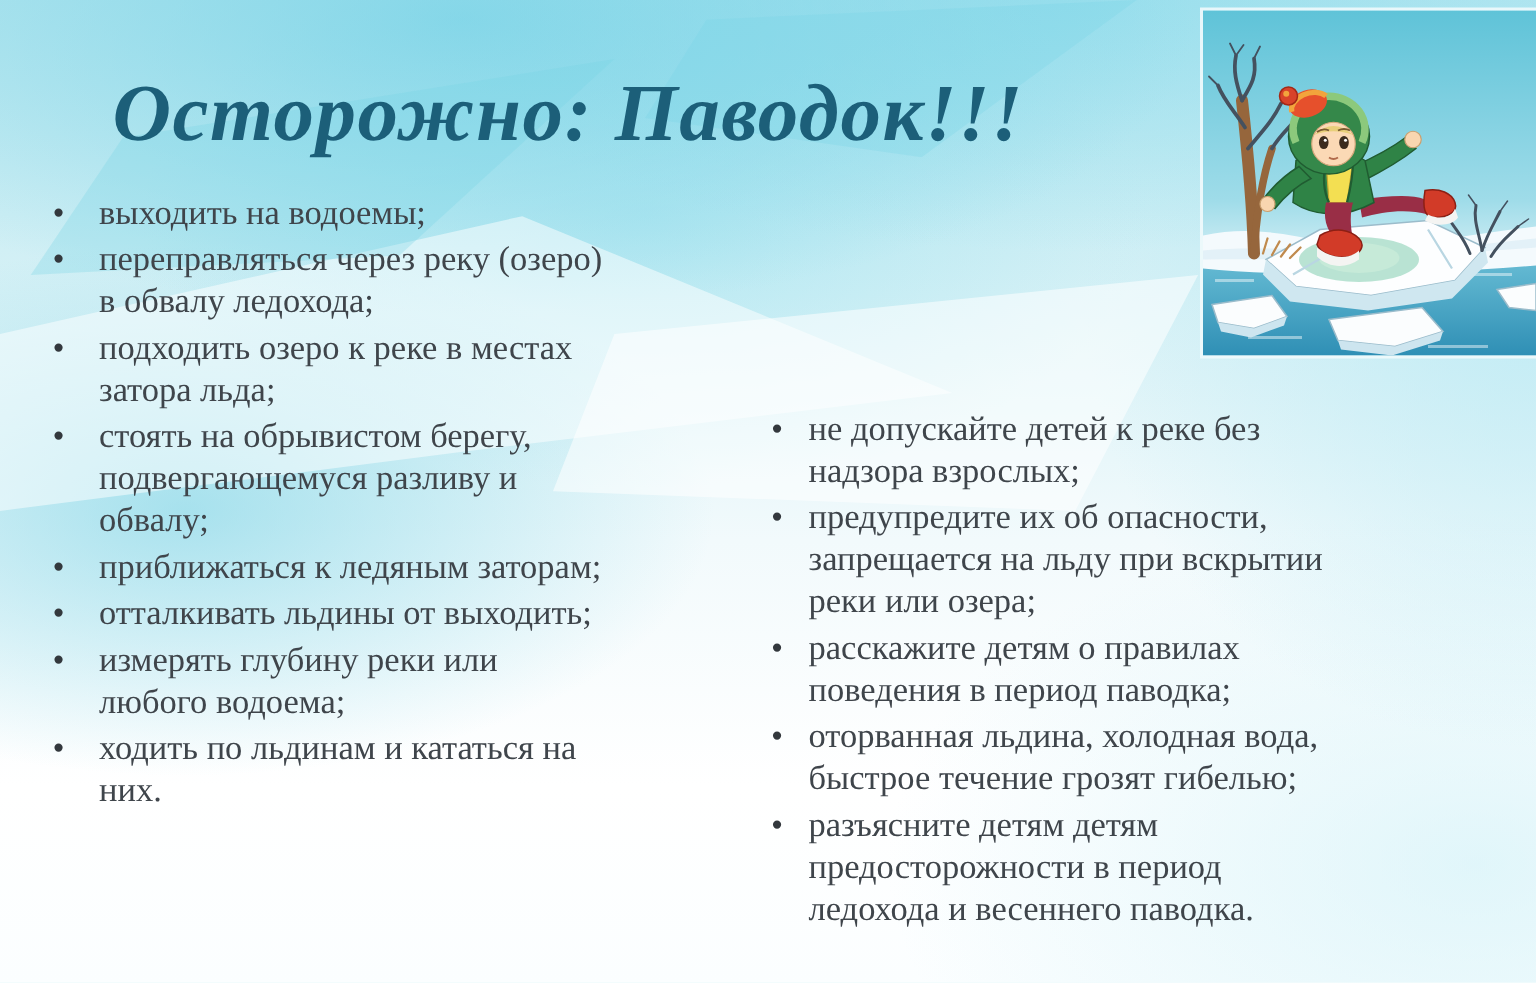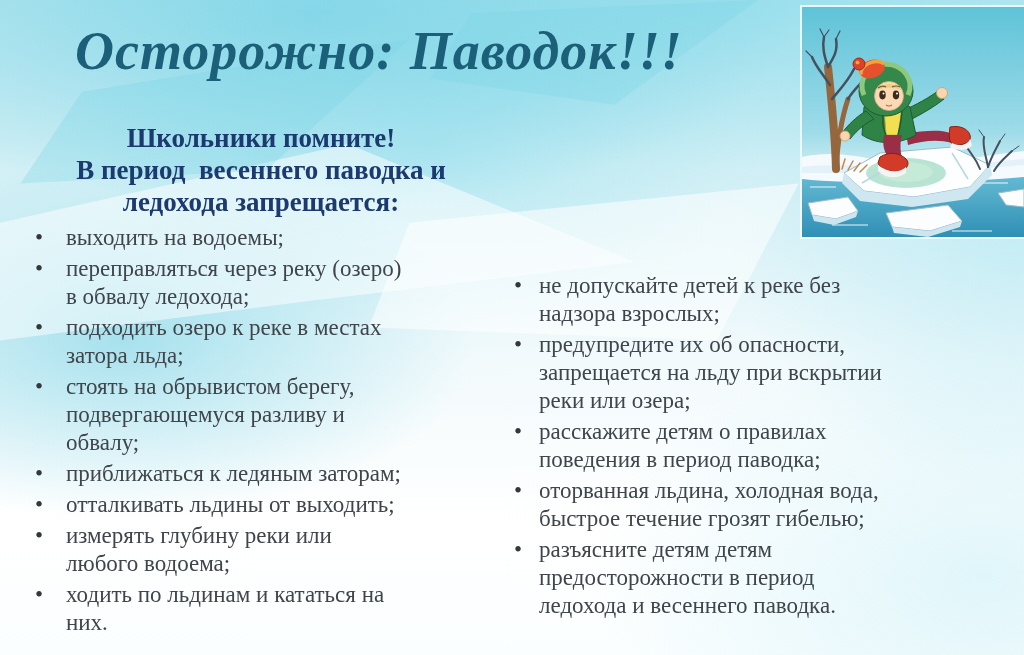--- a/index.html
+++ b/index.html
@@ -16,21 +16,21 @@
       radial-gradient(ellipse 480px 260px at 42% 22%, rgba(150,224,238,0.50), rgba(150,224,238,0) 70%),
       linear-gradient(180deg,#b5e6ef 0%,#d6f1f6 30%,#f2fafc 55%,#ffffff 80%,#fbfeff 100%);
   }
   .wash{position:absolute;inset:0;pointer-events:none;}
   .wash-1{background:rgba(255,255,255,0.50);clip-path:polygon(0 34%,34% 22%,62% 40%,30% 46%,0 52%);}
   .wash-2{background:rgba(120,212,230,0.30);clip-path:polygon(8% 14%,40% 6%,26% 26%,2% 28%);}
   .wash-3{background:rgba(120,212,230,0.28);clip-path:polygon(46% 2%,74% 0%,60% 16%,42% 12%);}
   .wash-4{background:rgba(255,255,255,0.55);clip-path:polygon(40% 34%,78% 28%,70% 52%,36% 50%);}
 
   .title{
-    position:absolute;left:75px;top:20px;width:680px;
+    position:absolute;left:75px;top:44px;width:680px;
     font-size:54px;font-weight:bold;font-style:italic;letter-spacing:1px;
     color:var(--title-color,#1c5f79);white-space:nowrap;
   }
 
   .column{position:absolute;}
   .left-col{left:28px;top:122px;width:466px;}
   .right-col{left:505px;top:266px;width:500px;}
 
   .col-heading{
     font-size:27px;line-height:32px;font-weight:bold;text-align:center;
@@ -59,23 +59,20 @@
 
 <div class="poster">
   <div class="wash wash-1"></div>
   <div class="wash wash-2"></div>
   <div class="wash wash-3"></div>
   <div class="wash wash-4"></div>
 
   <div class="title">Осторожно: Паводок!!!</div>
 
   <div class="column left-col">
-    <div class="col-heading">Школьники помните!
-В период  весеннего паводка и
-ледохода запрещается:</div>
     <div class="bullets">
       <div class="bullet-item">
         <span class="bullet-dot">•</span>
         <span class="bullet-text">выходить на водоемы;</span>
       </div>
       <div class="bullet-item">
         <span class="bullet-dot">•</span>
         <span class="bullet-text">переправляться через реку (озеро)
 в обвалу ледохода;</span>
       </div>

